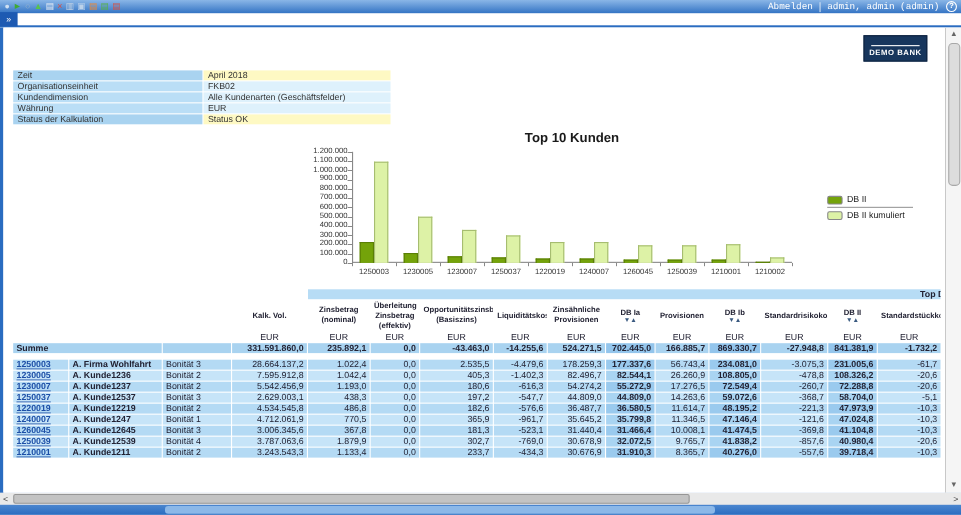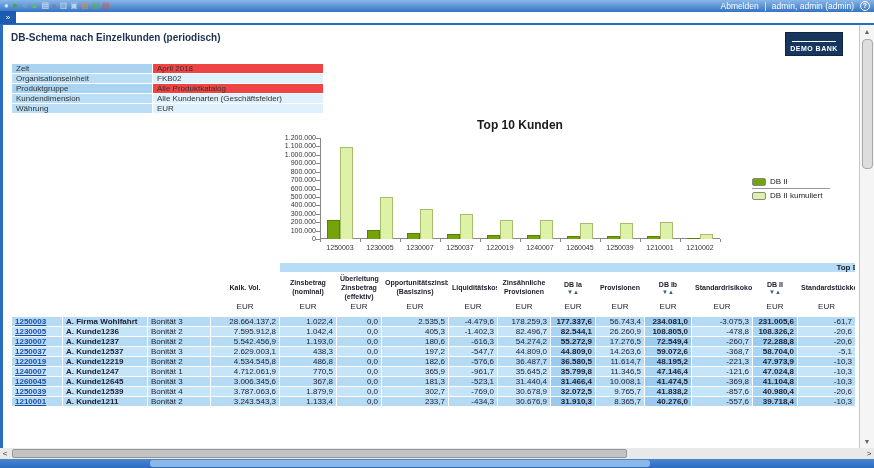--- a/index.html
+++ b/index.html
@@ -3,21 +3,21 @@
 <meta charset="utf-8">
 <style>
   * { box-sizing: border-box; margin: 0; padding: 0; }
   html,body { width: 874px; height: 468px; overflow: hidden; font-family: "Liberation Sans", sans-serif; }
   .window { width: 874px; height: 468px; display: flex; flex-direction: column; background: #2a6cc0; }
 
   
   .topbar { height: 12px; background: linear-gradient(#8ab6e7, #3474c4); display: flex; align-items: center; justify-content: space-between; padding: 0 4px; flex: 0 0 auto; }
   .toolbar { display: flex; gap: 3px; align-items: center; }
   .ticon { font-size: 8px; line-height: 10px; cursor: pointer; }
-  .topright { display: flex; align-items: center; gap: 6px; color: #fff; font-size: 8.5px; }
+  .topright { display: flex; align-items: center; gap: 6px; color: #fff; font-size: 8.5px; font-family: Liberation Mono, monospace; }
   .toplink { color: #fff; text-decoration: none; cursor: pointer; }
   .topsep { width: 1px; height: 9px; background: #cfe0f2; }
   .help { width: 10px; height: 10px; border: 1px solid #fff; border-radius: 50%; font-size: 7px; line-height: 8px; text-align: center; font-weight: bold; cursor: pointer; }
 
   
   .crumbbar { height: 13px; background: #fff; border-bottom: 2px solid #2a6cc0; display: flex; align-items: center; flex: 0 0 auto; }
   .crumb-btn { width: 16px; height: 13px; background: #1d5ab2; color: #fff; font-size: 8px; line-height: 13px; text-align: center; cursor: pointer; flex: 0 0 auto; }
   .crumbs { font-size: 8.5px; color: #2b62c4; padding-left: 5px; white-space: nowrap; }
   .csep { color: #2b62c4; margin: 0 4px 0 3px; }
   .citem { color: #2b62c4; cursor: pointer; }
@@ -38,23 +38,23 @@
 
   
   .head { display: flex; justify-content: space-between; align-items: flex-start; margin: 3px 8px 7px 3px; }
   .title, .subtitle { font-size: 10px; font-weight: bold; color: #1f3050; line-height: 11px; }
   .logo { width: 58px; height: 24px; background: #17365d; border: 1px solid #0f2440; color: #fff; font-size: 7px; font-weight: bold; letter-spacing: 0.5px; display: flex; flex-direction: column; justify-content: flex-end; align-items: center; padding: 3px 2px; margin-right: 8px; }
   .logo-line { width: 44px; border-top: 1px solid #fff; margin-bottom: 3px; }
 
   
   table.params { border-collapse: separate; border-spacing: 1px; margin-left: 3px; margin-bottom: 4px; }
   .params td { font-size: 8px; line-height: 9px; height: 9px; padding: 0 4px; color: #333; white-space: nowrap; overflow: hidden; }
-  .params .plabel { width: 140px; }
+  .params .plabel { width: 172px; }
   .params .pvalue { width: 170px; }
-  .pr0 .plabel { background: #a9d3f0; } .pr0 .pvalue { background: #ef4444; }
+  .pr0 .plabel { background: #a9d3f0; } .pr0 .pvalue { background: #fef9c3; }
   .pr1 .plabel { background: #badef6; } .pr1 .pvalue { background: #def1fc; }
 
   
   .chart { position: relative; height: 138px; margin-top: 2px; }
   .ctitle { position: absolute; left: 512px; top: 0; transform: translateX(-50%); font-size: 12px; font-weight: bold; color: #1a1a1a; }
   .plot { position: absolute; left: 312px; top: 20px; width: 400px; height: 101px; border-left: 1px solid #888; border-bottom: 1px solid #888; }
   .yticks { position: absolute; left: 308px; top: 20px; width: 4px; height: 102px; background: repeating-linear-gradient(to bottom, #888 0, #888 1px, transparent 1px, transparent 8.4167px); }
   .xticks { position: absolute; left: 312px; top: 121px; width: 401px; height: 3px; background: repeating-linear-gradient(to right, #888 0, #888 1px, transparent 1px, transparent 40px); }
   .ylab { position: absolute; width: 46px; text-align: right; font-size: 7px; color: #333; line-height: 8px; }
   .bars { position: absolute; left: 312px; top: 20px; width: 400px; height: 101px; display: flex; align-items: flex-end; }
@@ -115,49 +115,48 @@
 
   <div class="crumbbar">
     <div class="crumb-btn">»</div>
   </div>
 
   <div class="upper">
     <div class="content">
 
       <div class="head">
         <div>
-          <div class="title">DB-Schema nach Einzelkunden (periodisch)</div>
         </div>
         <div class="logo">
           <div class="logo-line"></div>
           <span>DEMO BANK</span>
         </div>
       </div>
 
       <table class="params">
           <tbody id="params">
             <tr class="pr0">
               <td class="plabel">Zeit</td>
               <td class="pvalue">April 2018</td>
             </tr>
             <tr class="pr1">
               <td class="plabel">Organisationseinheit</td>
               <td class="pvalue">FKB02</td>
             </tr>
-            <tr class="pr0">
-              <td class="plabel">Produktgruppe</td>
-              <td class="pvalue">Alle Produktkatalog</td>
-            </tr>
             <tr class="pr1">
               <td class="plabel">Kundendimension</td>
               <td class="pvalue">Alle Kundenarten (Geschäftsfelder)</td>
             </tr>
             <tr class="pr1">
               <td class="plabel">Währung</td>
               <td class="pvalue">EUR</td>
+            </tr>
+            <tr class="pr0">
+              <td class="plabel">Status der Kalkulation</td>
+              <td class="pvalue">Status OK</td>
             </tr>
           </tbody>
         </table>
 
       <div class="chart" id="chart">
           <div class="ctitle">Top 10 Kunden</div>
           <div class="ylab" style="top: 16px; left: 262px;">1.200.000</div>
           <div class="ylab" style="top: 24.4167px; left: 262px;">1.100.000</div>
           <div class="ylab" style="top: 32.8333px; left: 262px;">1.000.000</div>
           <div class="ylab" style="top: 41.25px; left: 262px;">900.000</div>
@@ -290,20 +289,36 @@
               <td class="ucell">EUR</td>
               <td class="ucell">EUR</td>
               <td class="ucell">EUR</td>
               <td class="ucell">EUR</td>
               <td class="ucell">EUR</td>
               <td class="ucell">EUR</td>
               <td class="ucell">EUR</td>
               <td class="ucell">EUR</td>
               <td class="ucell">EUR</td>
             </tr>
+            <tr class="sumrow">
+              <td colspan="2">Summe</td>
+              <td></td>
+              <td class="num">331.591.860,0</td>
+              <td class="num">235.892,1</td>
+              <td class="num">0,0</td>
+              <td class="num">-43.463,0</td>
+              <td class="num">-14.255,6</td>
+              <td class="num">524.271,5</td>
+              <td class="num db">702.445,0</td>
+              <td class="num">166.885,7</td>
+              <td class="num db">869.330,7</td>
+              <td class="num">-27.948,8</td>
+              <td class="num db">841.381,9</td>
+              <td class="num">-1.732,2</td>
+            </tr>
             <tr class="spacer">
               <td colspan="15"></td>
             </tr>
             <tr class="r0">
               <td><span class="c-id">1250003</span></td>
               <td class="c-name">A. Firma Wohlfahrt</td>
               <td>Bonität 3</td>
               <td class="num">28.664.137,2</td>
               <td class="num">1.022,4</td>
               <td class="num">0,0</td>

